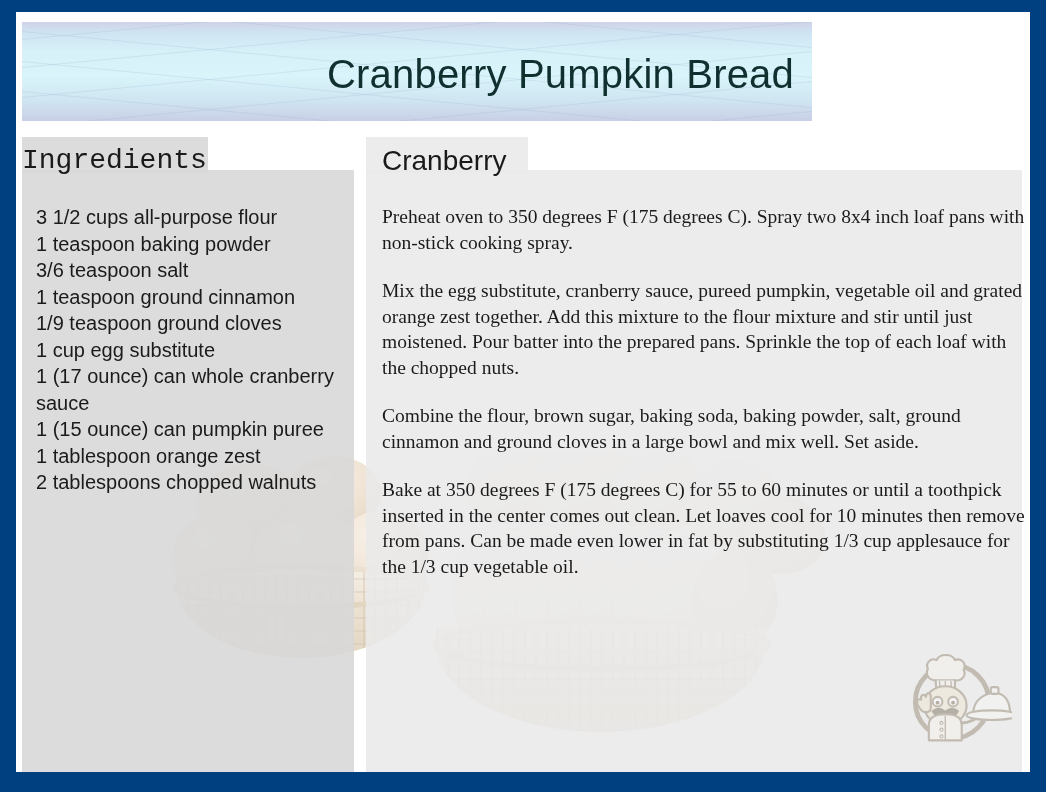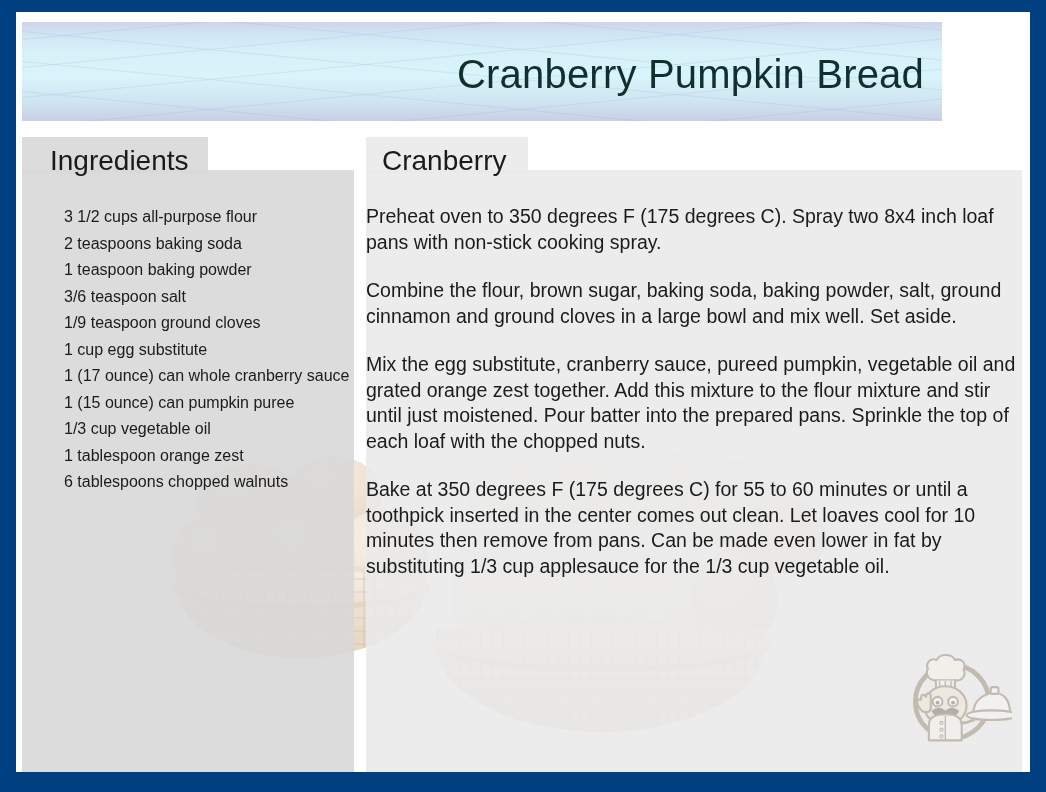--- a/index.html
+++ b/index.html
@@ -28,21 +28,21 @@
     height: 760px;
     background: #ffffff;
     overflow: hidden;
   }
 
   
   #title-banner {
     position: absolute;
     left: 6px;
     top: 10px;
-    width: 920px;
+    width: 790px;
     height: 99px;
     background:
       linear-gradient(180deg,
         #cfd3e8 0%,
         #cfe3f2 10%,
         #d6f1f8 30%,
         #d9f4fa 55%,
         #cfe5f1 80%,
         #c9cfe6 100%);
     overflow: hidden;
@@ -152,44 +152,44 @@
   }
 
   .section-heading {
     position: absolute;
     font-size: 28px;
     line-height: 34px;
     font-weight: 400;
     color: #1a1a1a;
     white-space: nowrap;
   }
-  #ingredients-heading { left: 34px; top: 132px; }
+  #ingredients-heading { left: 6px; top: 132px; font-family: Liberation Mono, monospace; }
   #directions-heading  { left: 366px; top: 132px; }
 
   
   #ingredients-list {
     position: absolute;
     left: 20px;
     top: 192px;
     width: 318px;
     list-style: none;
   }
   #ingredients-list li {
-    font-size: 16px;
+    font-size: 20px;
     line-height: 26.5px;
     color: #1b1b1b;
-    margin-left: 28px;
   }
 
   
   #directions-body {
     position: absolute;
-    left: 350px;
+    left: 366px;
     top: 192px;
     width: 652px;
+    font-family: Liberation Serif, serif;
   }
   #directions-body p {
     font-size: 19.5px;
     line-height: 25.5px;
     color: #1b1b1b;
     margin-bottom: 23px;
   }
   #directions-body p:last-child { margin-bottom: 0; }
 
   
@@ -253,40 +253,39 @@
       <div class="basket" style="left:300px; top:176px; width:330px; height:104px;"></div>
       <div class="basket-rim" style="left:296px; top:166px; width:340px; height:54px;"></div>
     </div>
 
     <div id="ingredients-tab"></div>
     <div id="ingredients-panel"></div>
     <div class="section-heading" id="ingredients-heading">Ingredients</div>
 
     <ul id="ingredients-list">
       <li>3 1/2 cups all-purpose flour</li>
-      <li>2 teaspoons baking soda</li>
       <li>1 teaspoon baking powder</li>
       <li>3/6 teaspoon salt</li>
+      <li>1 teaspoon ground cinnamon</li>
       <li>1/9 teaspoon ground cloves</li>
       <li>1 cup egg substitute</li>
       <li>1 (17 ounce) can whole cranberry sauce</li>
       <li>1 (15 ounce) can pumpkin puree</li>
-      <li>1/3 cup vegetable oil</li>
       <li>1 tablespoon orange zest</li>
-      <li>6 tablespoons chopped walnuts</li>
+      <li>2 tablespoons chopped walnuts</li>
     </ul>
 
     <div id="directions-tab"></div>
     <div id="directions-panel"></div>
     <div class="section-heading" id="directions-heading">Cranberry</div>
 
     <div id="directions-body">
       <p>Preheat oven to 350 degrees F (175 degrees C). Spray two 8x4 inch loaf pans with non-stick cooking spray.</p>
+      <p>Mix the egg substitute, cranberry sauce, pureed pumpkin, vegetable oil and grated orange zest together. Add this mixture to the flour mixture and stir until just moistened. Pour batter into the prepared pans. Sprinkle the top of each loaf with the chopped nuts.</p>
       <p>Combine the flour, brown sugar, baking soda, baking powder, salt, ground cinnamon and ground cloves in a large bowl and mix well. Set aside.</p>
-      <p>Mix the egg substitute, cranberry sauce, pureed pumpkin, vegetable oil and grated orange zest together. Add this mixture to the flour mixture and stir until just moistened. Pour batter into the prepared pans. Sprinkle the top of each loaf with the chopped nuts.</p>
       <p>Bake at 350 degrees F (175 degrees C) for 55 to 60 minutes or until a toothpick inserted in the center comes out clean. Let loaves cool for 10 minutes then remove from pans. Can be made even lower in fat by substituting 1/3 cup applesauce for the 1/3 cup vegetable oil.</p>
     </div>
 
     <svg id="chef-logo" viewBox="0 0 120 120">
       <g fill="none" stroke="#8a7a63" stroke-width="2.2" stroke-linecap="round" stroke-linejoin="round">
 
         <circle cx="58" cy="70" r="38" stroke-width="5"></circle>
 
         <path d="M41 48 C34 48 30 42 33 36 C30 30 36 24 42 27
                  C45 20 58 20 61 27 C68 24 73 31 70 37

